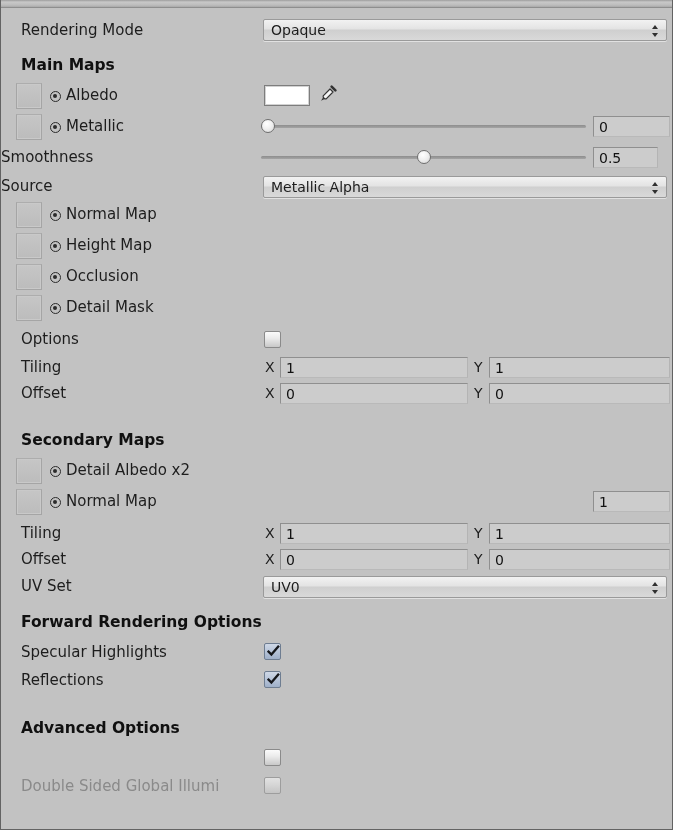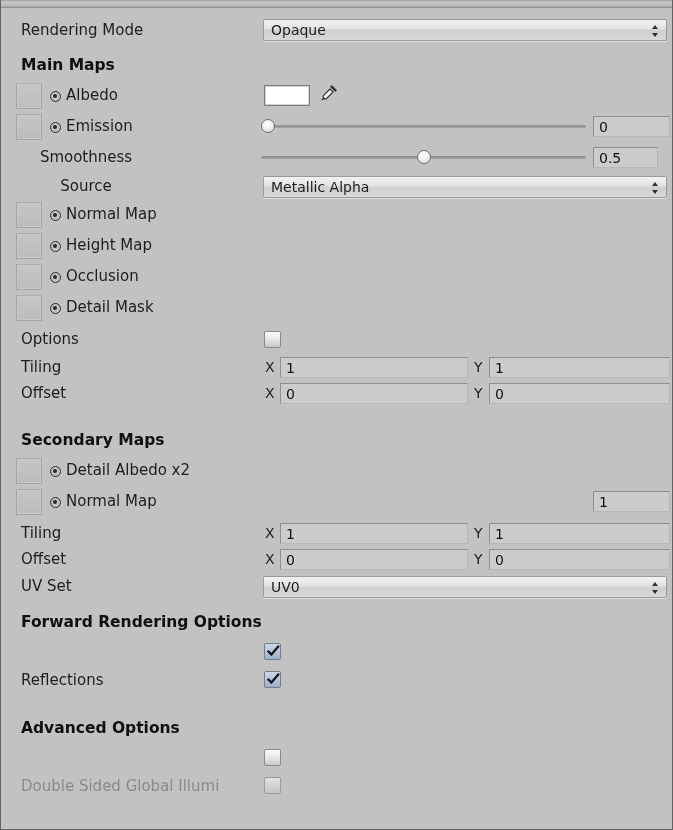--- a/index.html
+++ b/index.html
@@ -50,21 +50,21 @@
   }
   .label.bold {
     font-weight: bold;
     font-size: 15.5px;
     color: #101010;
   }
   .label.disabled {
     color: #8a8a8a;
   }
   .label.right {
-    text-align: center;
+    text-align: left;
   }
 
   
   .texslot {
     position: absolute;
     width: 26px;
     height: 26px;
     box-sizing: border-box;
     background: linear-gradient(to bottom, #c6c6c6, #bcbcbc);
     border: 1px solid #a5a5a5;
@@ -260,21 +260,21 @@
         <path d="M13.6 2.6 L17.4 6.4" stroke="#333" stroke-width="2.6" stroke-linecap="round" fill="none"></path>
         <path d="M12.0 5.0 L15.0 8.0 L8.2 14.8 L6.8 14.8 L5.2 13.2 L5.2 11.8 Z" fill="#f4f4f4" stroke="#333" stroke-width="1.2" stroke-linejoin="round"></path>
         <path d="M5.4 13.0 L3.0 16.8 L6.6 14.9 Z" fill="#333"></path>
       </svg>
     </span>
   </div>
 
   <div class="row" style="top:113px;">
     <div class="texslot" style="left:15px;top:1px;"></div>
     <span class="target-icon" style="left:49px;top:9px;"></span>
-    <div class="label" style="left:65px;top:-1px;">Emission</div>
+    <div class="label" style="left:65px;top:-1px;">Metallic</div>
     <div class="slider" style="left:260px;top:5px;width:325px;">
       <div class="track"></div>
       <div class="thumb" id="metallic-thumb" style="left: 0px;"></div>
     </div>
     <div class="field" style="left:592px;top:3px;width:77px;">
       <span class="fv">0</span>
     </div>
   </div>
 
   <div class="row" style="top:144px;">
@@ -404,20 +404,21 @@
           <i class="dn"></i>
         </span>
     </div>
   </div>
 
   <div class="row" style="top:608px;">
     <div class="label bold" style="left:20px;top:0;">Forward Rendering Options</div>
   </div>
 
   <div class="row" style="top:639px;">
+    <div class="label" style="left:20px;top:-1px;">Specular Highlights</div>
     <div class="checkbox on" style="left:263px;top:4px;">
       <span class="tick">
         <svg width="13" height="13" viewBox="0 0 13 13">
             <path d="M1.5 6.6 L4.4 9.6 L11.2 1.6" stroke="#16181c" stroke-width="2.3" fill="none" stroke-linecap="square"></path>
           </svg>
       </span>
     </div>
   </div>
 
   <div class="row" style="top:667px;">

